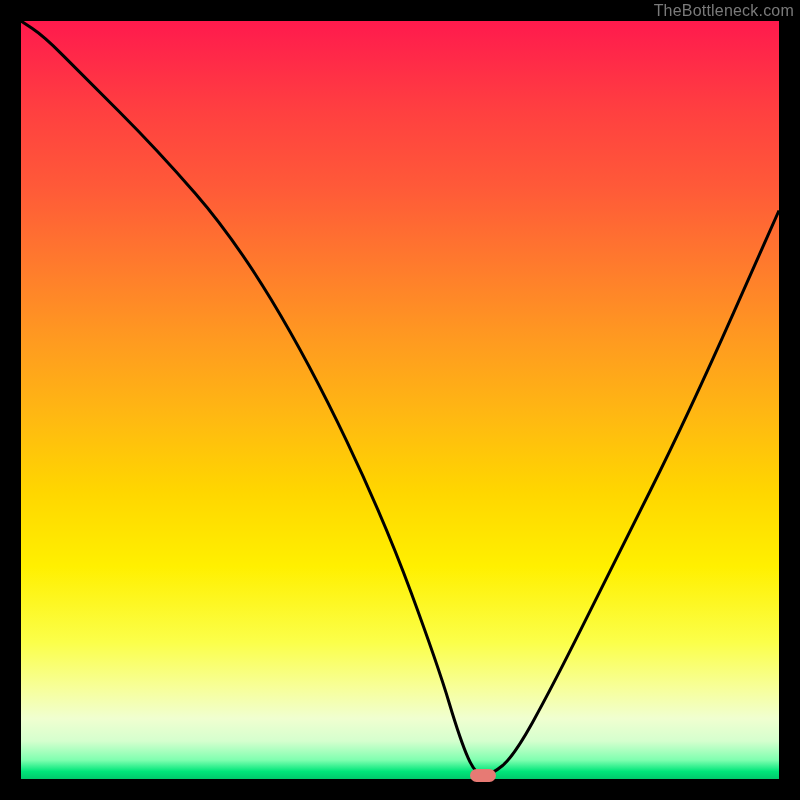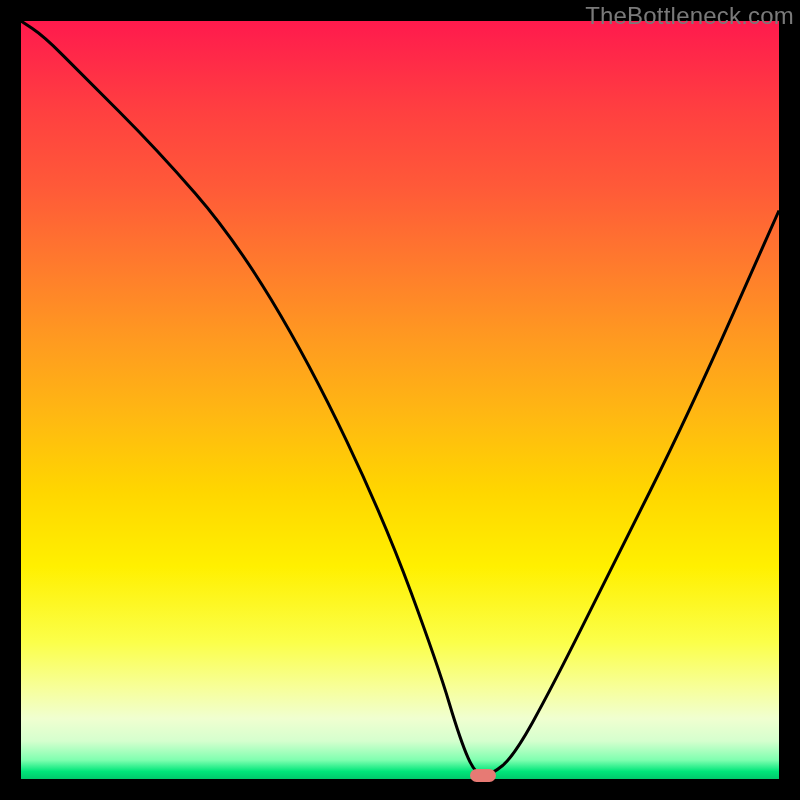--- a/index.html
+++ b/index.html
@@ -35,21 +35,21 @@
       #7fffb0 97.5%,
       #00e67a 99%,
       #00c96b 100%
     );
   }
   .watermark {
     position: absolute;
     top: 2px;
     right: 6px;
     color: #7a7a7a;
-    font-size: 24px;
+    font-size: 16px;
     font-weight: 500;
     letter-spacing: 0.2px;
     z-index: 10;
   }
   svg.curve {
     position: absolute;
     left: 0;
     top: 0;
     width: 800px;
     height: 800px;

